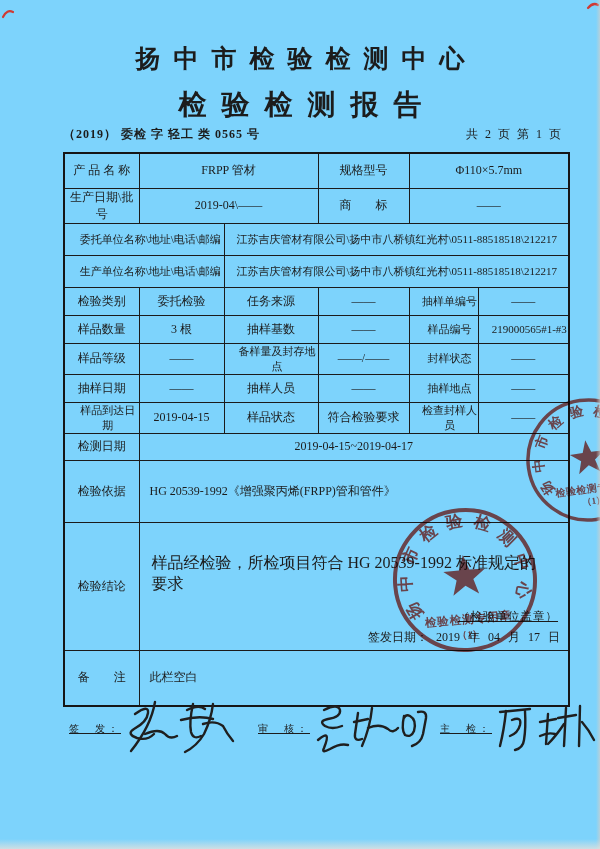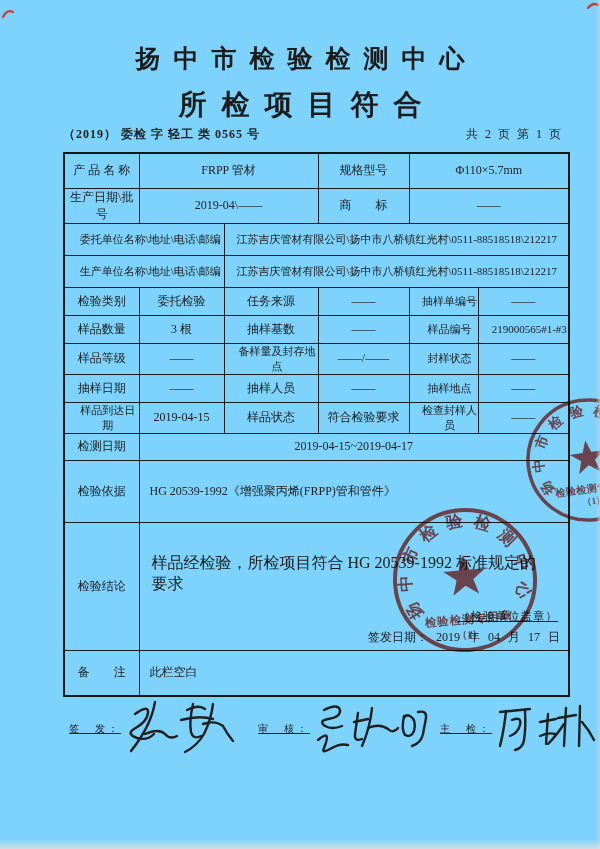--- a/index.html
+++ b/index.html
@@ -24,21 +24,21 @@
   .page-info{letter-spacing:2px;}
 
   table.doc-table{position:absolute;top:152px;left:63px;width:505px;
     border-collapse:collapse;table-layout:fixed;
     border:2.5px solid #161616;}
   .doc-table td{border:1.5px solid #1b1b1b;font-size:12px;text-align:center;
     vertical-align:middle;padding:0;overflow:hidden;}
   .doc-table td.left{text-align:left;padding-left:10px;}
   .doc-table td.small{font-size:11px;padding-left:12px;}
   tr.h35{height:35px;} tr.h32{height:32px;} tr.h28{height:28px;}
-  tr.h27{height:27px;} tr.h62{height:62px;} tr.h128{height:128px;} tr.h46{height:46px;}
+  tr.h27{height:27px;} tr.h62{height:62px;} tr.h128{height:128px;} tr.h46{height:56px;}
 
   td.concl-cell{position:relative;}
   .concl-text{position:absolute;left:12px;top:30px;width:400px;text-align:left;font-size:16px;}
   .seal-note{position:absolute;right:10px;top:86px;font-size:11.5px;letter-spacing:1px;text-decoration:underline;}
   .issue-line{position:absolute;right:8px;top:106px;font-size:12px;word-spacing:5px;}
 
   .stamp{position:absolute;mix-blend-mode:multiply;opacity:.88;}
   .stamp text{font-family:"Liberation Serif","DejaVu Serif",serif;font-weight:bold;}
 
   .sig-row{position:absolute;top:696px;left:63px;width:512px;display:flex;
@@ -50,21 +50,21 @@
 
   .corner-mark{position:absolute;}
   .corner-mark path{fill:none;stroke-width:2.2;stroke-linecap:round;}
 </style>
 </head>
 <body>
 
 <div class="sheet">
 
   <div class="org-title">扬中市检验检测中心</div>
-  <div class="report-title">所检项目符合</div>
+  <div class="report-title">检验检测报告</div>
   <div class="doc-line">
     <span class="doc-no">（2019） 委检 字 轻工 类 0565 号</span>
     <span class="page-info">共 2 页 第 1 页</span>
   </div>
 
   <table class="doc-table">
     <colgroup>
       <col style="width:75px">
         <col style="width:85px">
         <col style="width:94px">

